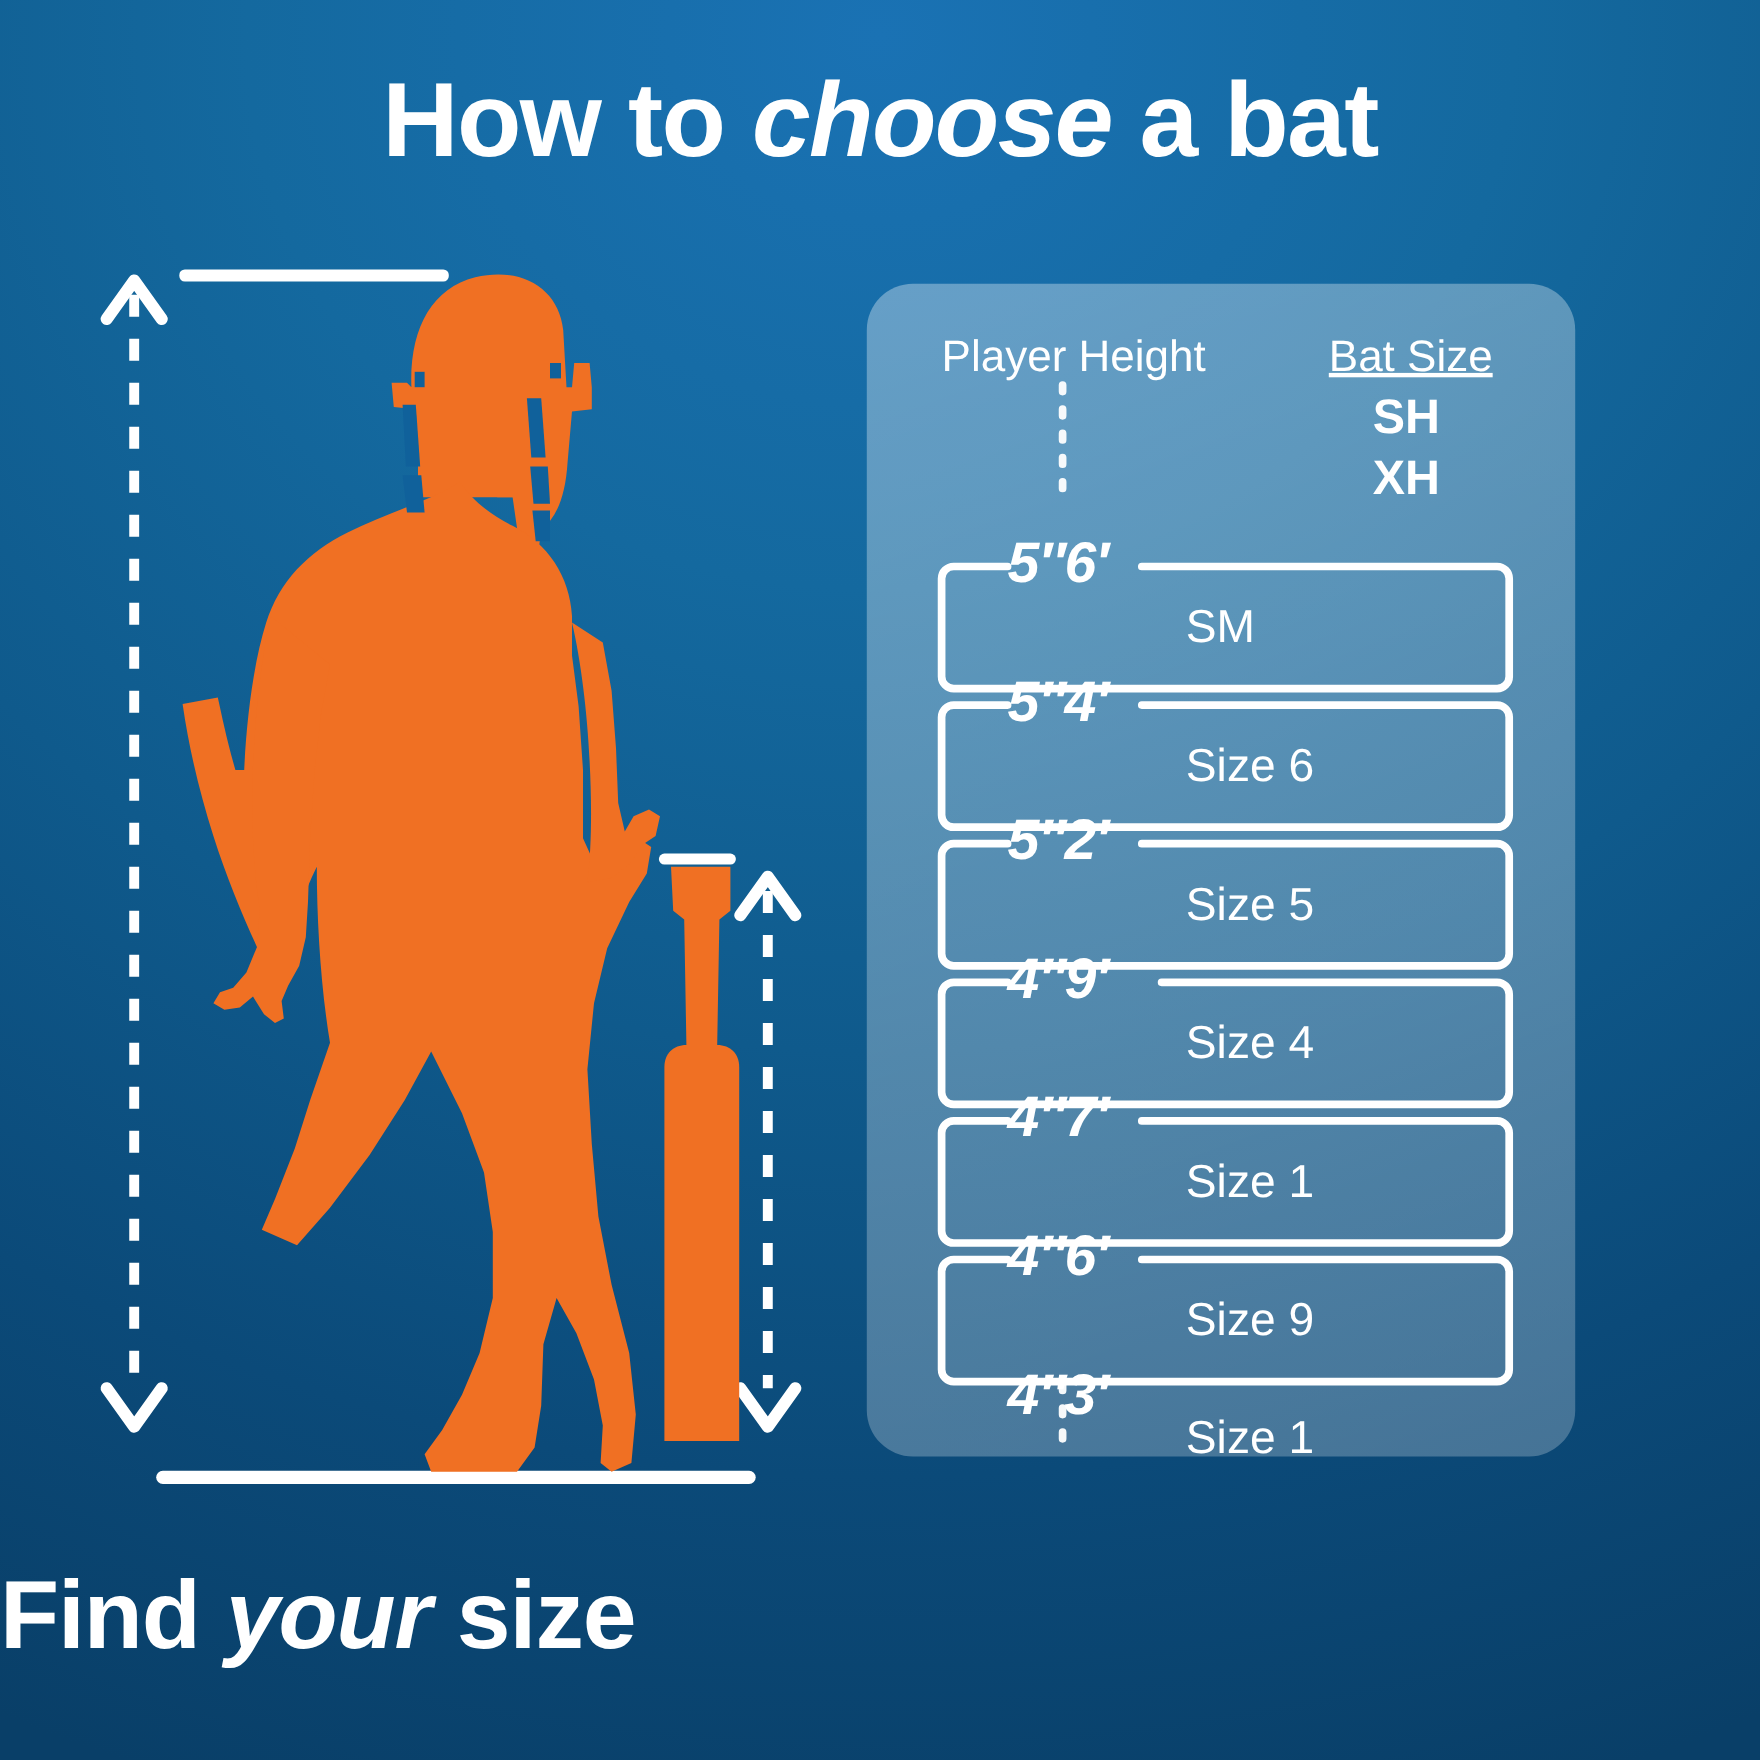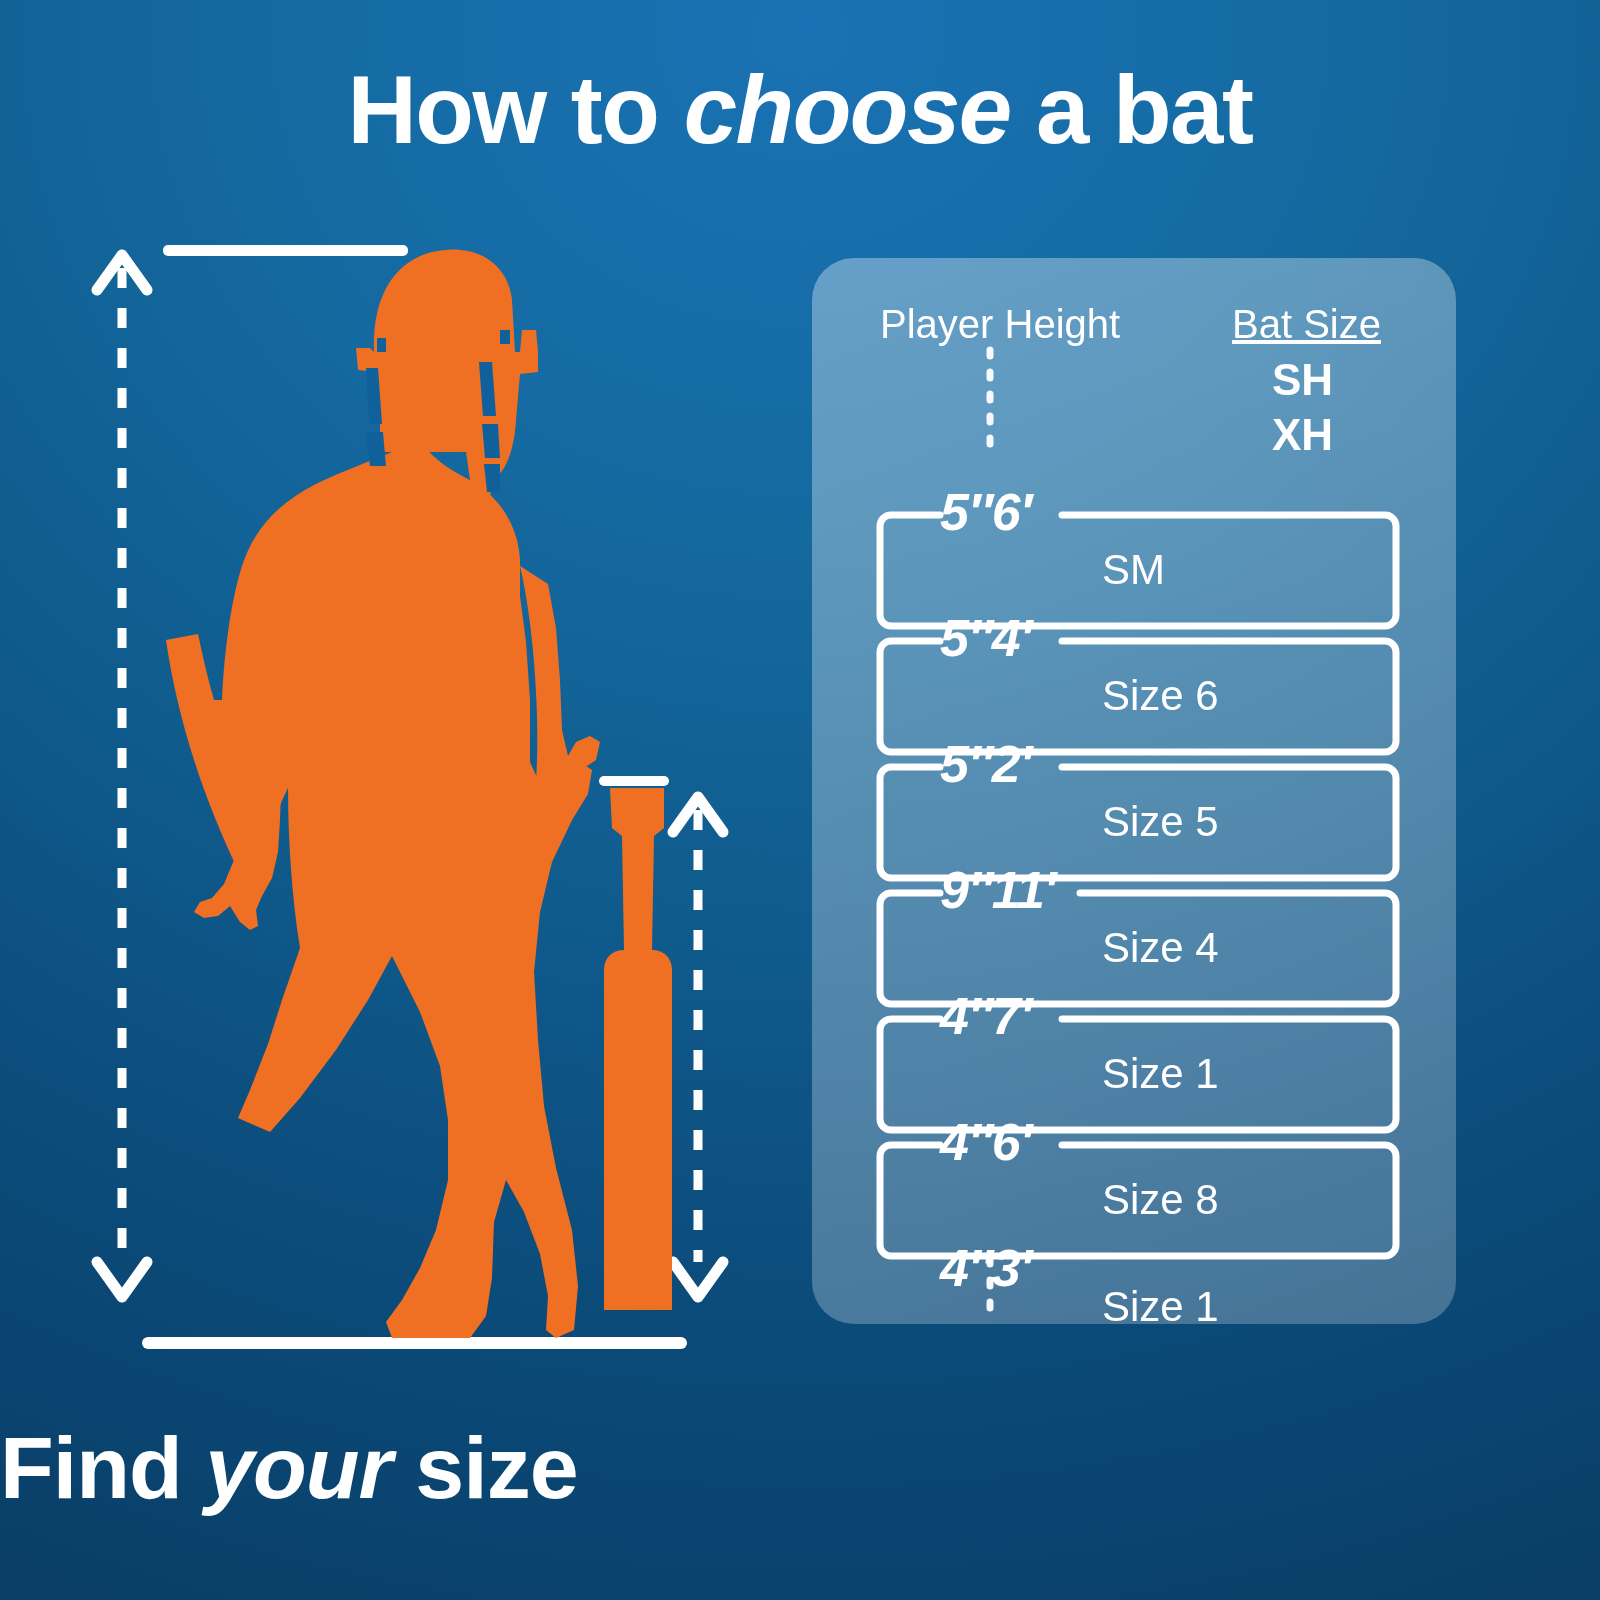--- a/index.html
+++ b/index.html
@@ -32,21 +32,20 @@
   .footline .it{font-style:italic;}
 
   
   .fig-svg{position:absolute;left:0;top:0;width:1600px;height:1600px;}
 
   
   .panel{
     position:absolute;left:788px;top:258px;width:644px;height:1066px;
     border-radius:42px;
     background:linear-gradient(160deg, rgba(255,255,255,.34) 0%, rgba(255,255,255,.29) 45%, rgba(255,255,255,.24) 100%);
-    margin-left:24px;
   }
   .panel-svg{position:absolute;left:0;top:0;width:644px;height:1066px;overflow:visible;}
 
   .col-head{
     position:absolute;color:#ffffff;font-weight:400;
     font-size:40px;line-height:1;white-space:nowrap;
   }
   .col-head.ph{left:68px;top:46px;}
   .col-head.bs{left:420px;top:46px;text-decoration:underline;}
 
@@ -303,29 +302,29 @@
                  M68,898 A11,11 0 0 1 79,887 L118,887
                  M573,887 A11,11 0 0 1 584,898
                  M584,987 A11,11 0 0 1 573,998
                  M79,998 A11,11 0 0 1 68,987"></path>
       </g>
     </svg>
 
     <div class="hlabel" style="left:128px;top:228px;">5″6′</div>
     <div class="hlabel" style="left:128px;top:354px;">5″4′</div>
     <div class="hlabel" style="left:128px;top:480px;">5″2′</div>
-    <div class="hlabel" style="left:128px;top:606px;">9″11′</div>
+    <div class="hlabel" style="left:128px;top:606px;">4″9′</div>
     <div class="hlabel" style="left:128px;top:732px;">4″7′</div>
     <div class="hlabel" style="left:128px;top:858px;">4″6′</div>
     <div class="hlabel" style="left:128px;top:984px;">4″3′</div>
 
     <div class="slabel" style="left:290px;top:291px;width:258px;">SM</div>
     <div class="slabel" style="left:290px;top:417px;width:258px;">Size 6</div>
     <div class="slabel" style="left:290px;top:543px;width:258px;">Size 5</div>
     <div class="slabel" style="left:290px;top:669px;width:258px;">Size 4</div>
     <div class="slabel" style="left:290px;top:795px;width:258px;">Size 1</div>
-    <div class="slabel" style="left:290px;top:921px;width:258px;">Size 8</div>
+    <div class="slabel" style="left:290px;top:921px;width:258px;">Size 9</div>
     <div class="slabel" style="left:290px;top:1028px;width:258px;">Size 1</div>
   </div>
 
   <div class="footline"><span>Find </span><span class="it">your</span><span> size</span></div>
 
 </div>
 
 </body></html>

